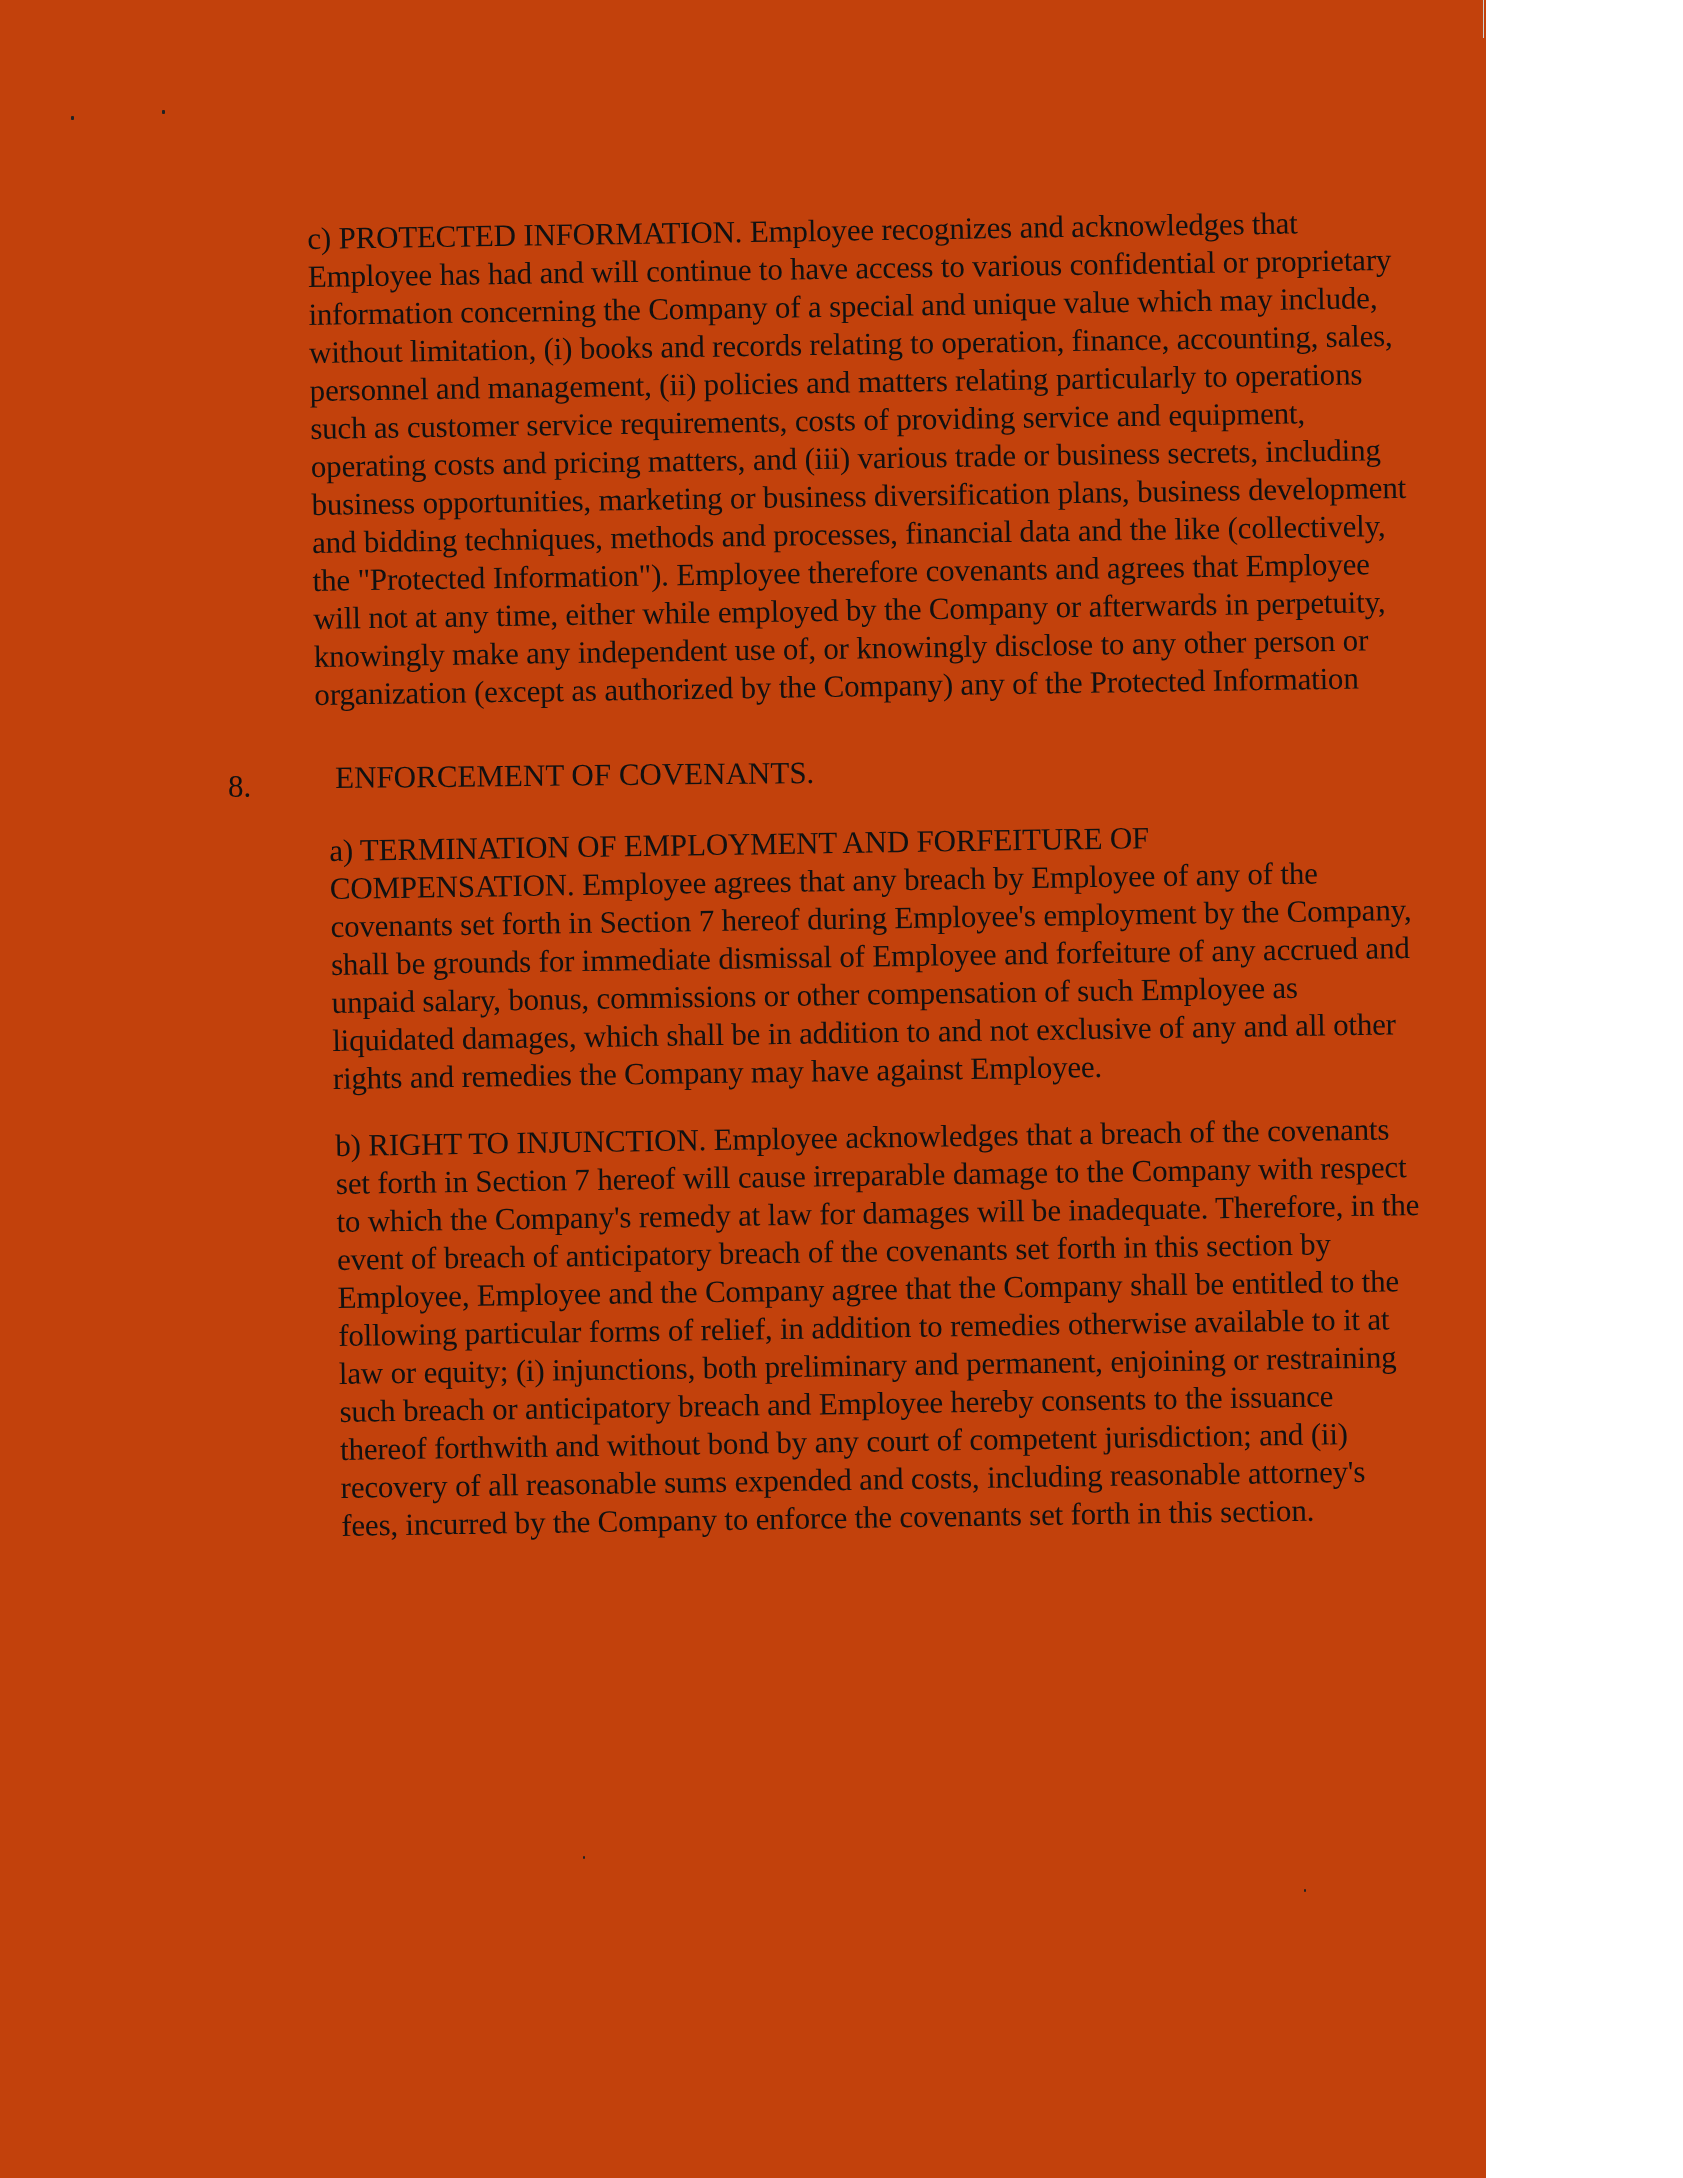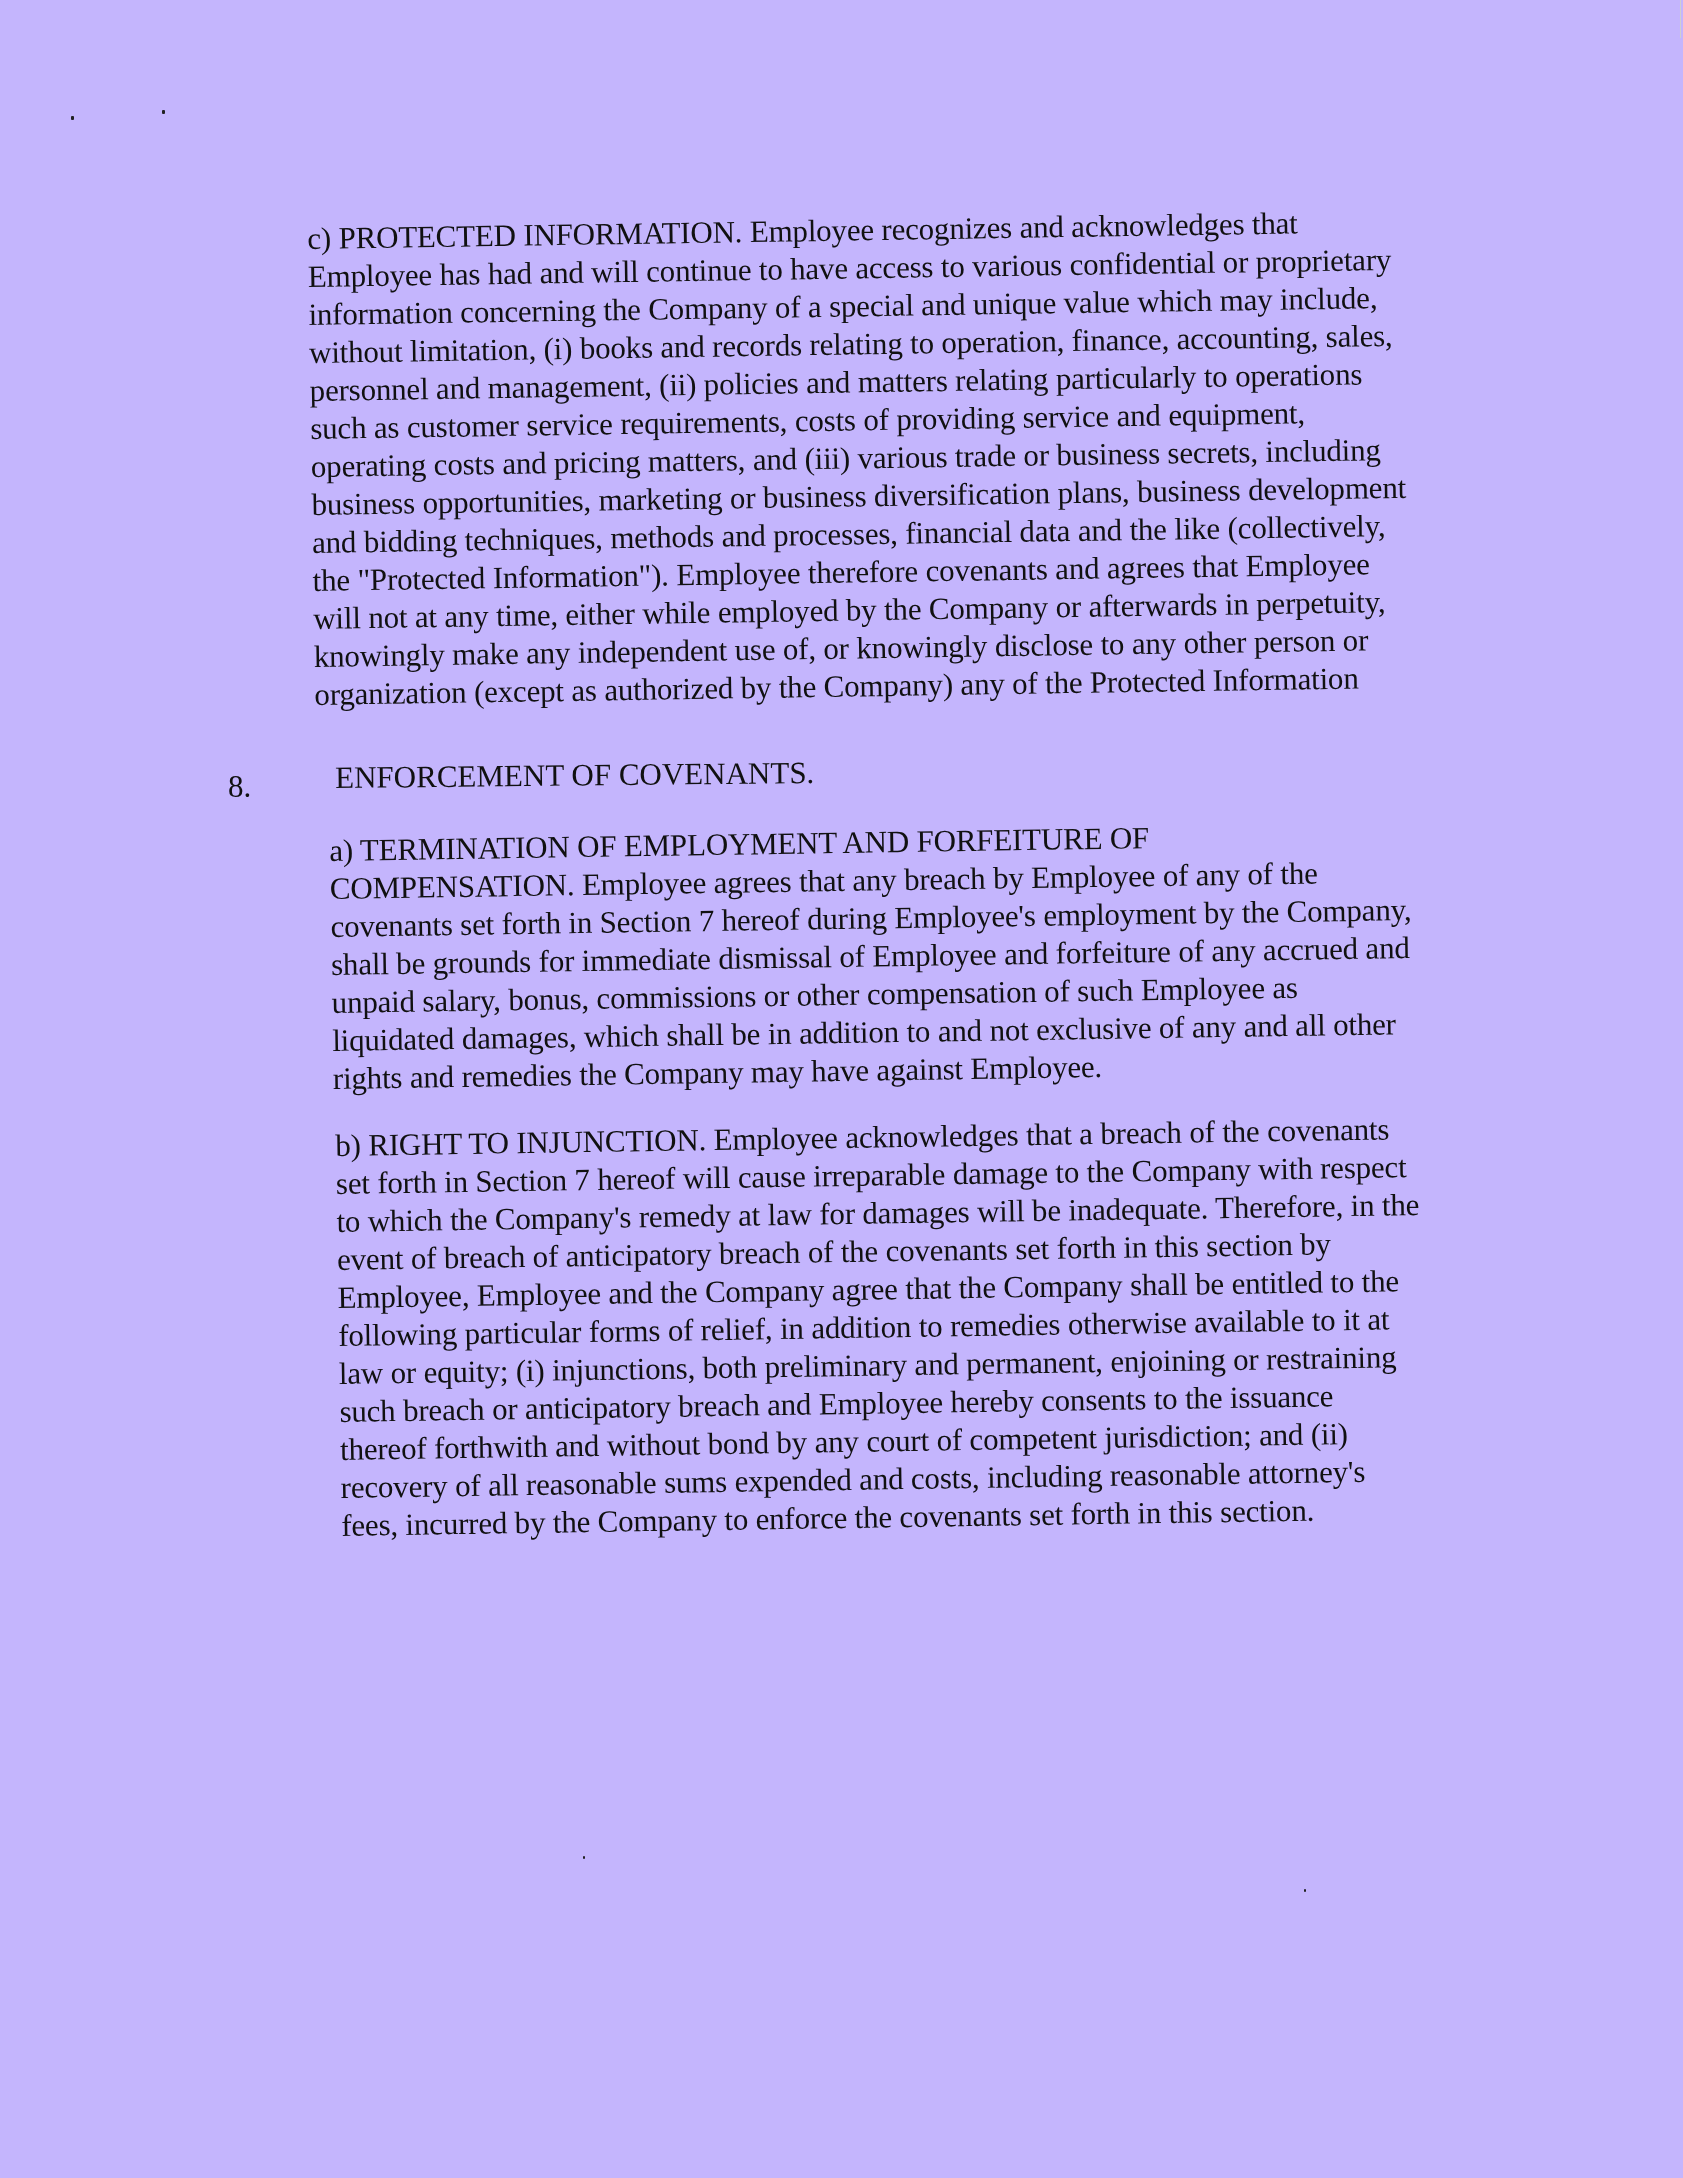--- a/index.html
+++ b/index.html
@@ -1,19 +1,19 @@
 <!DOCTYPE html>
 <html><head>
 <meta charset="utf-8">
 <style>
   html, body { margin: 0; padding: 0; background: #ffffff; }
   body { width: 1683px; height: 2178px; position: relative; overflow: hidden; }
   .page {
-    position: absolute; left: 0; top: 0; width: 1683px; height: 2178px;
-    background: #c4b5fd; color: #111111;
+    position: absolute; left: 0; top: 0; width: 1486px; height: 2178px;
+    background: #c2410c; color: #111111;
     font-family: "Liberation Serif", "DejaVu Serif", serif;
   }
   .speck { position: absolute; width: 3px; height: 4px; background: #222; border-radius: 1px; }
   .edge-line { position: absolute; right: 2px; top: 0; width: 1px; height: 38px; background: #cfcfcf; }
   .block { position: absolute; font-size: 31px; line-height: 38px; letter-spacing: -0.2px; }
   .line { white-space: nowrap; display: block; }
   .sec-num { position: absolute; font-size: 31px; }
   .sec-title { position: absolute; font-size: 31px; }
   #para-c { left: 307px; top: 220px; transform: rotate(-0.9deg); transform-origin: left top; }
   #num-8 { left: 228px; top: 769px; }

